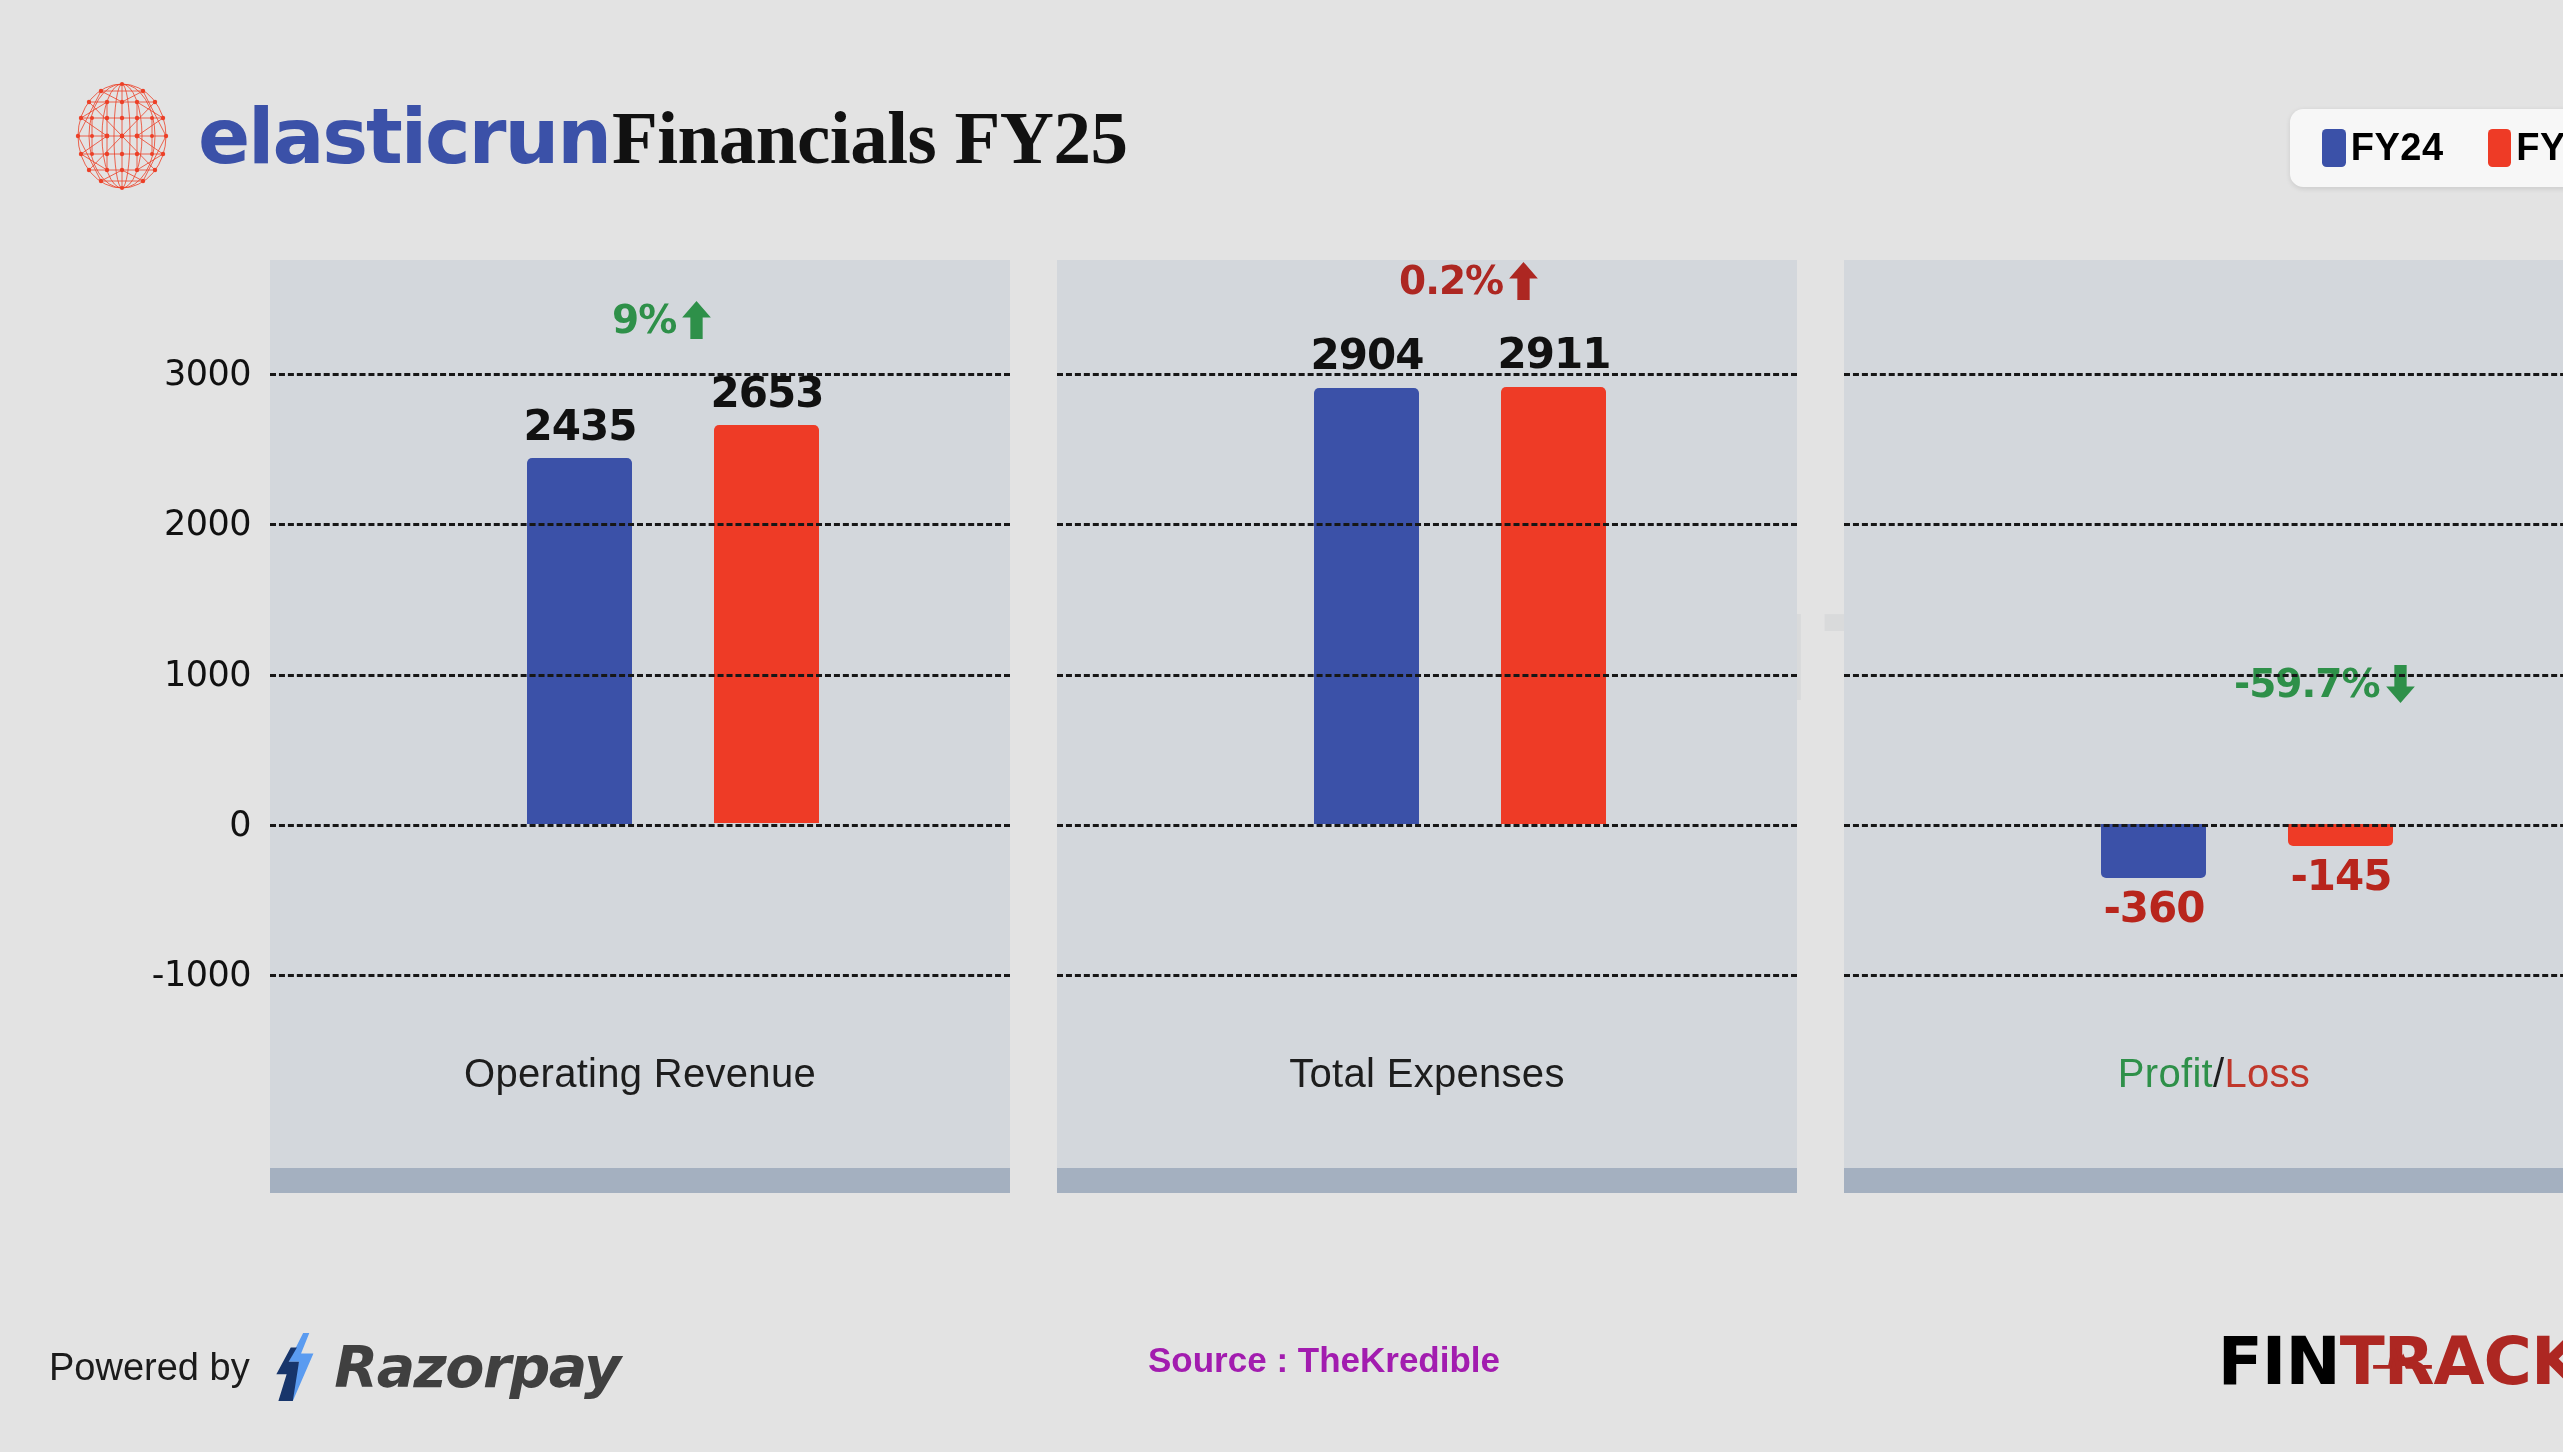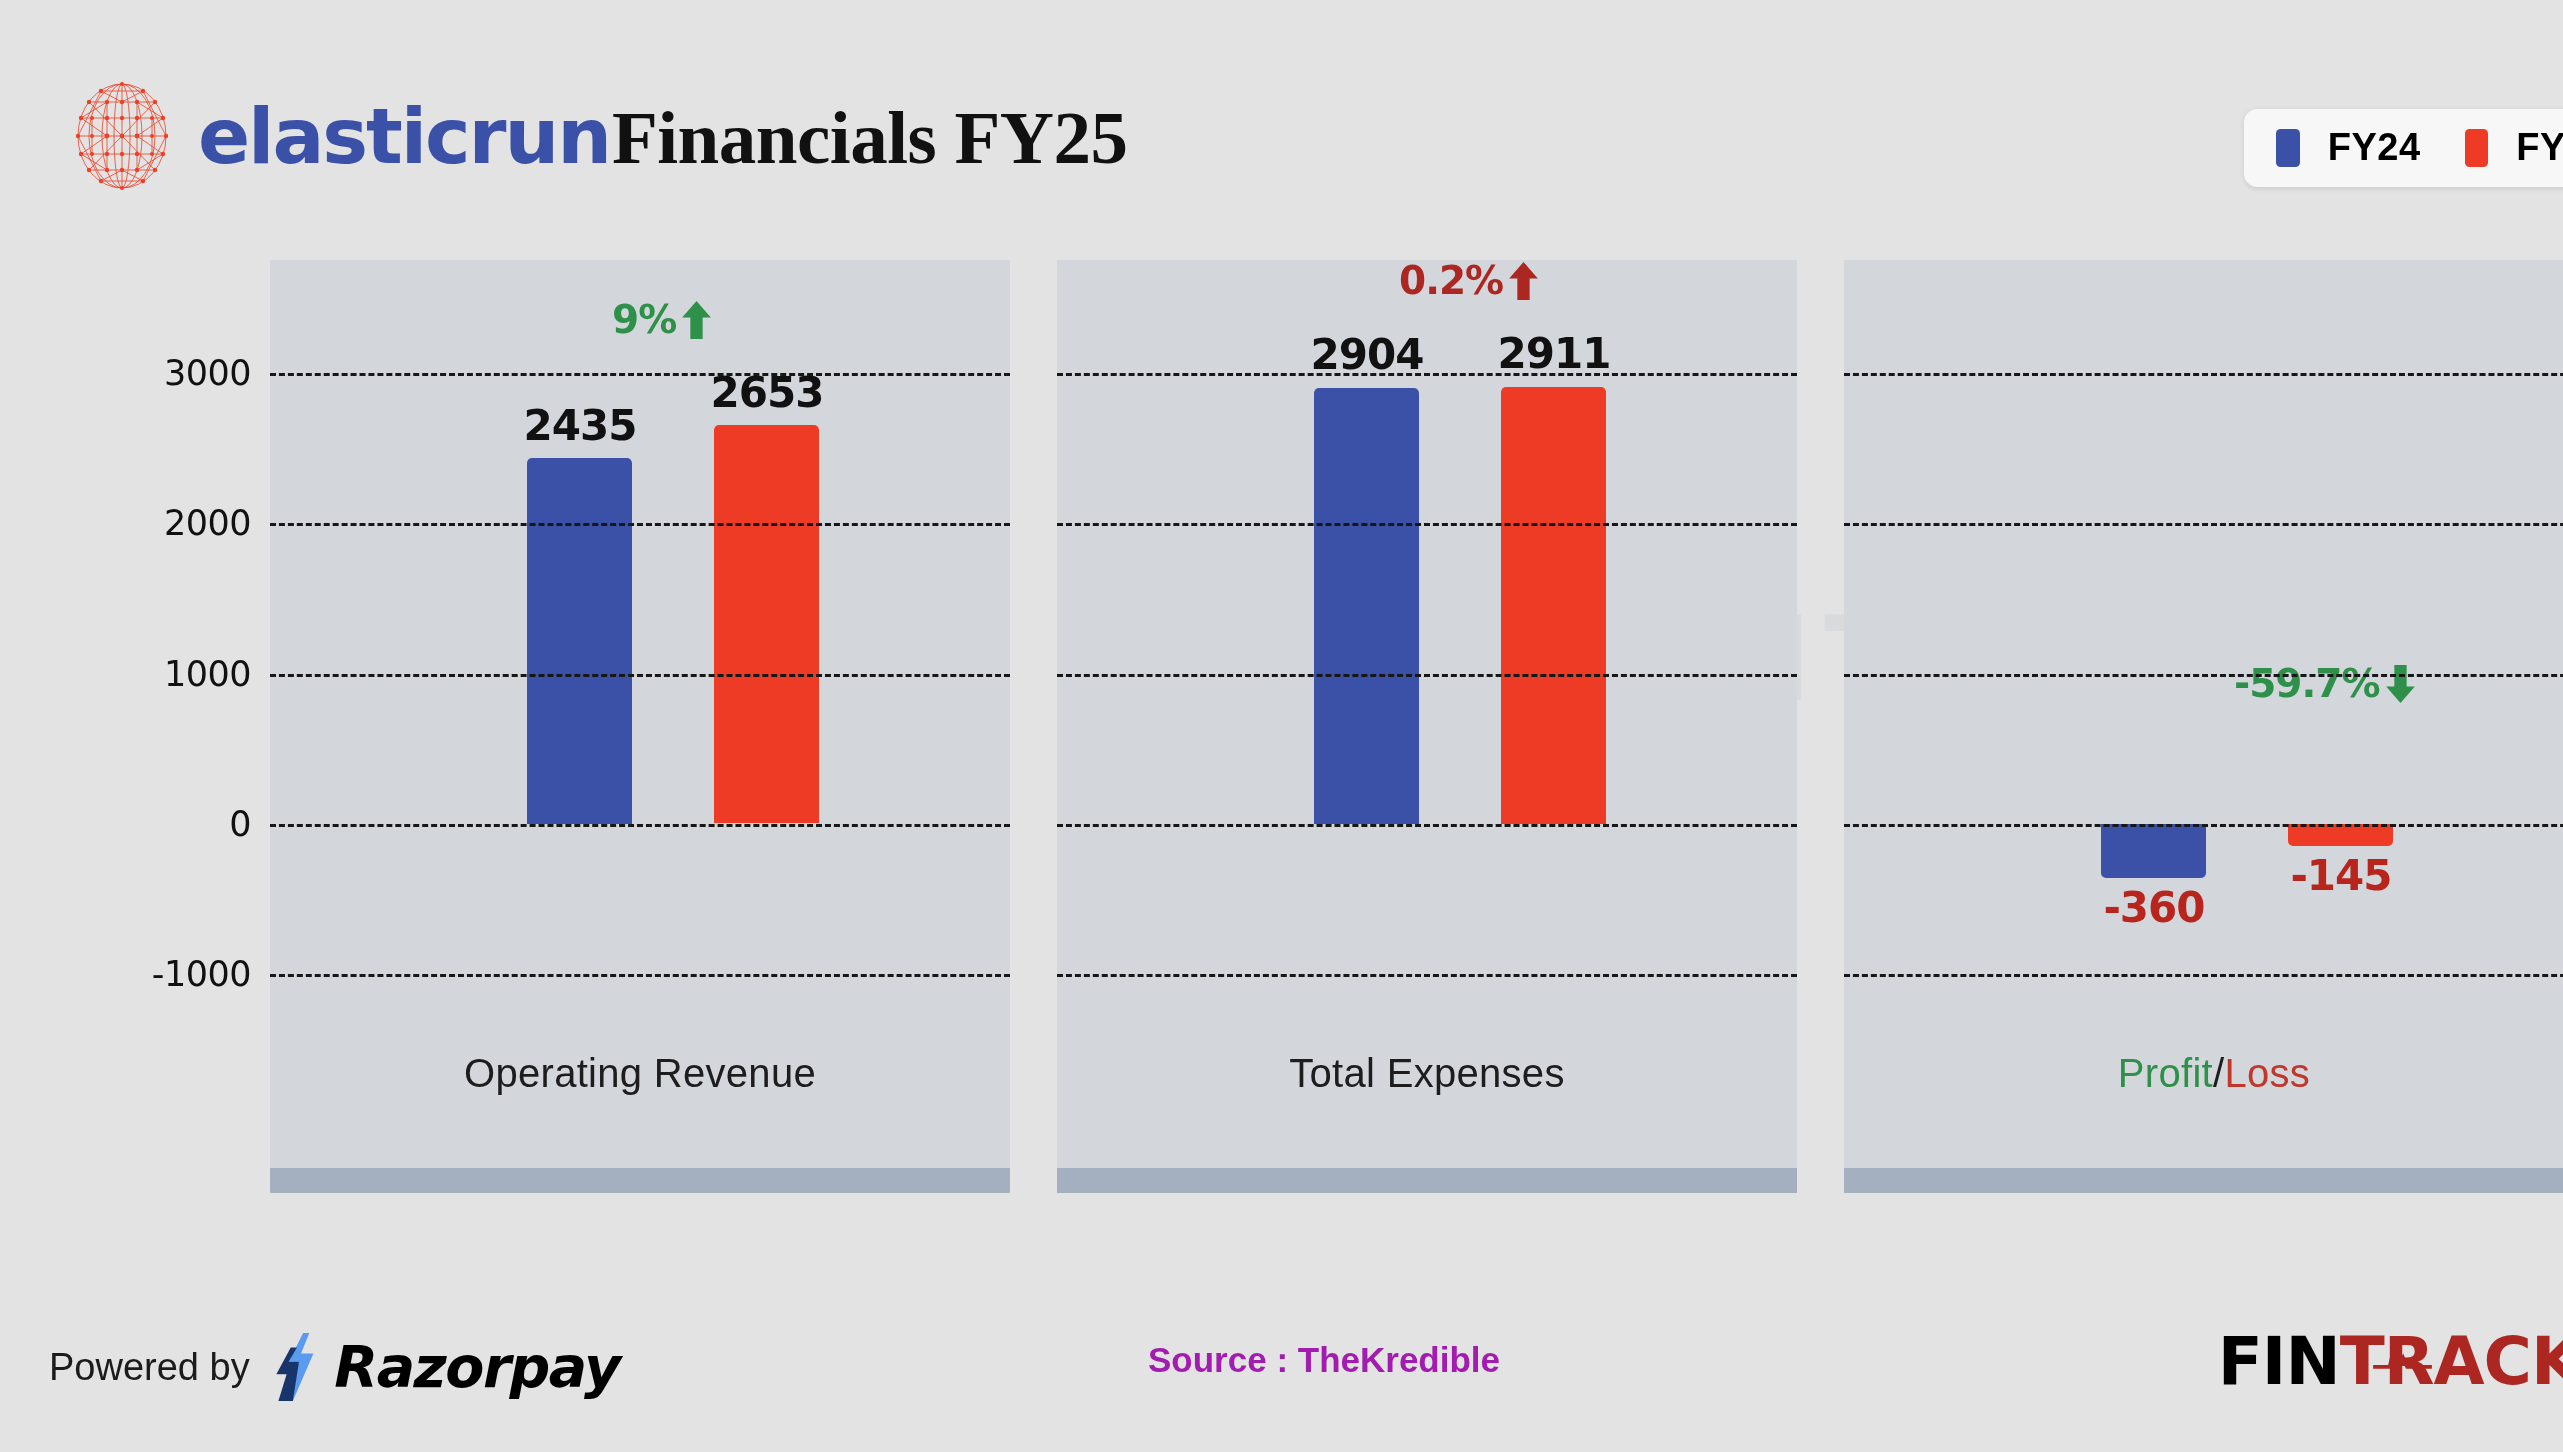--- a/index.html
+++ b/index.html
@@ -30,21 +30,21 @@
   }
 
   
   #legend{
     position:absolute;right:93px;top:109px;
     background:#f7f7f7;border-radius:13.3px;
     box-shadow:0 1.5px 5.1px rgba(0,0,0,.10);
     display:flex;align-items:center;gap:44px;
     padding:17.4px 32px;
   }
-  .legend-item{display:flex;align-items:center;gap:28px;}
+  .legend-item{display:flex;align-items:center;gap:5px;}
   .legend-swatch{width:23.6px;height:38px;border-radius:4.6px;}
   .legend-label{font-size:38px;font-weight:700;color:#000;letter-spacing:0.5px;}
   .panel{
     position:absolute;top:260px;height:933px;
     background:#d3d7dc;
   }
   .panel-foot{
     position:absolute;left:0;right:0;bottom:0;height:24.6px;
     background:#a4b0c0;
   }
@@ -99,21 +99,21 @@
   }
 
   
   #footer{position:absolute;left:0;bottom:0;width:2734px;height:169px;}
   #powered-by{
     position:absolute;left:49px;top:49px;display:flex;align-items:center;gap:18.5px;
   }
   #powered-label{font-size:38px;color:#1b1b1b;}
   #razorpay{display:flex;align-items:center;gap:4.1px;}
   #razorpay-word{
-    font-size:57px;font-weight:700;font-style:italic;color:#000000;
+    font-size:57px;font-weight:700;font-style:italic;color:#404040;
     font-family:"DejaVu Sans", sans-serif;letter-spacing:-1.5px;
   }
   #source{
     position:absolute;left:1148px;top:56px;
     font-size:35px;font-weight:700;color:#a21caf;letter-spacing:0px;
   }
   #fintrackr{
     position:absolute;right:103px;top:39px;
     display:flex;align-items:center;
     font-size:66px;font-weight:700;letter-spacing:-1px;

